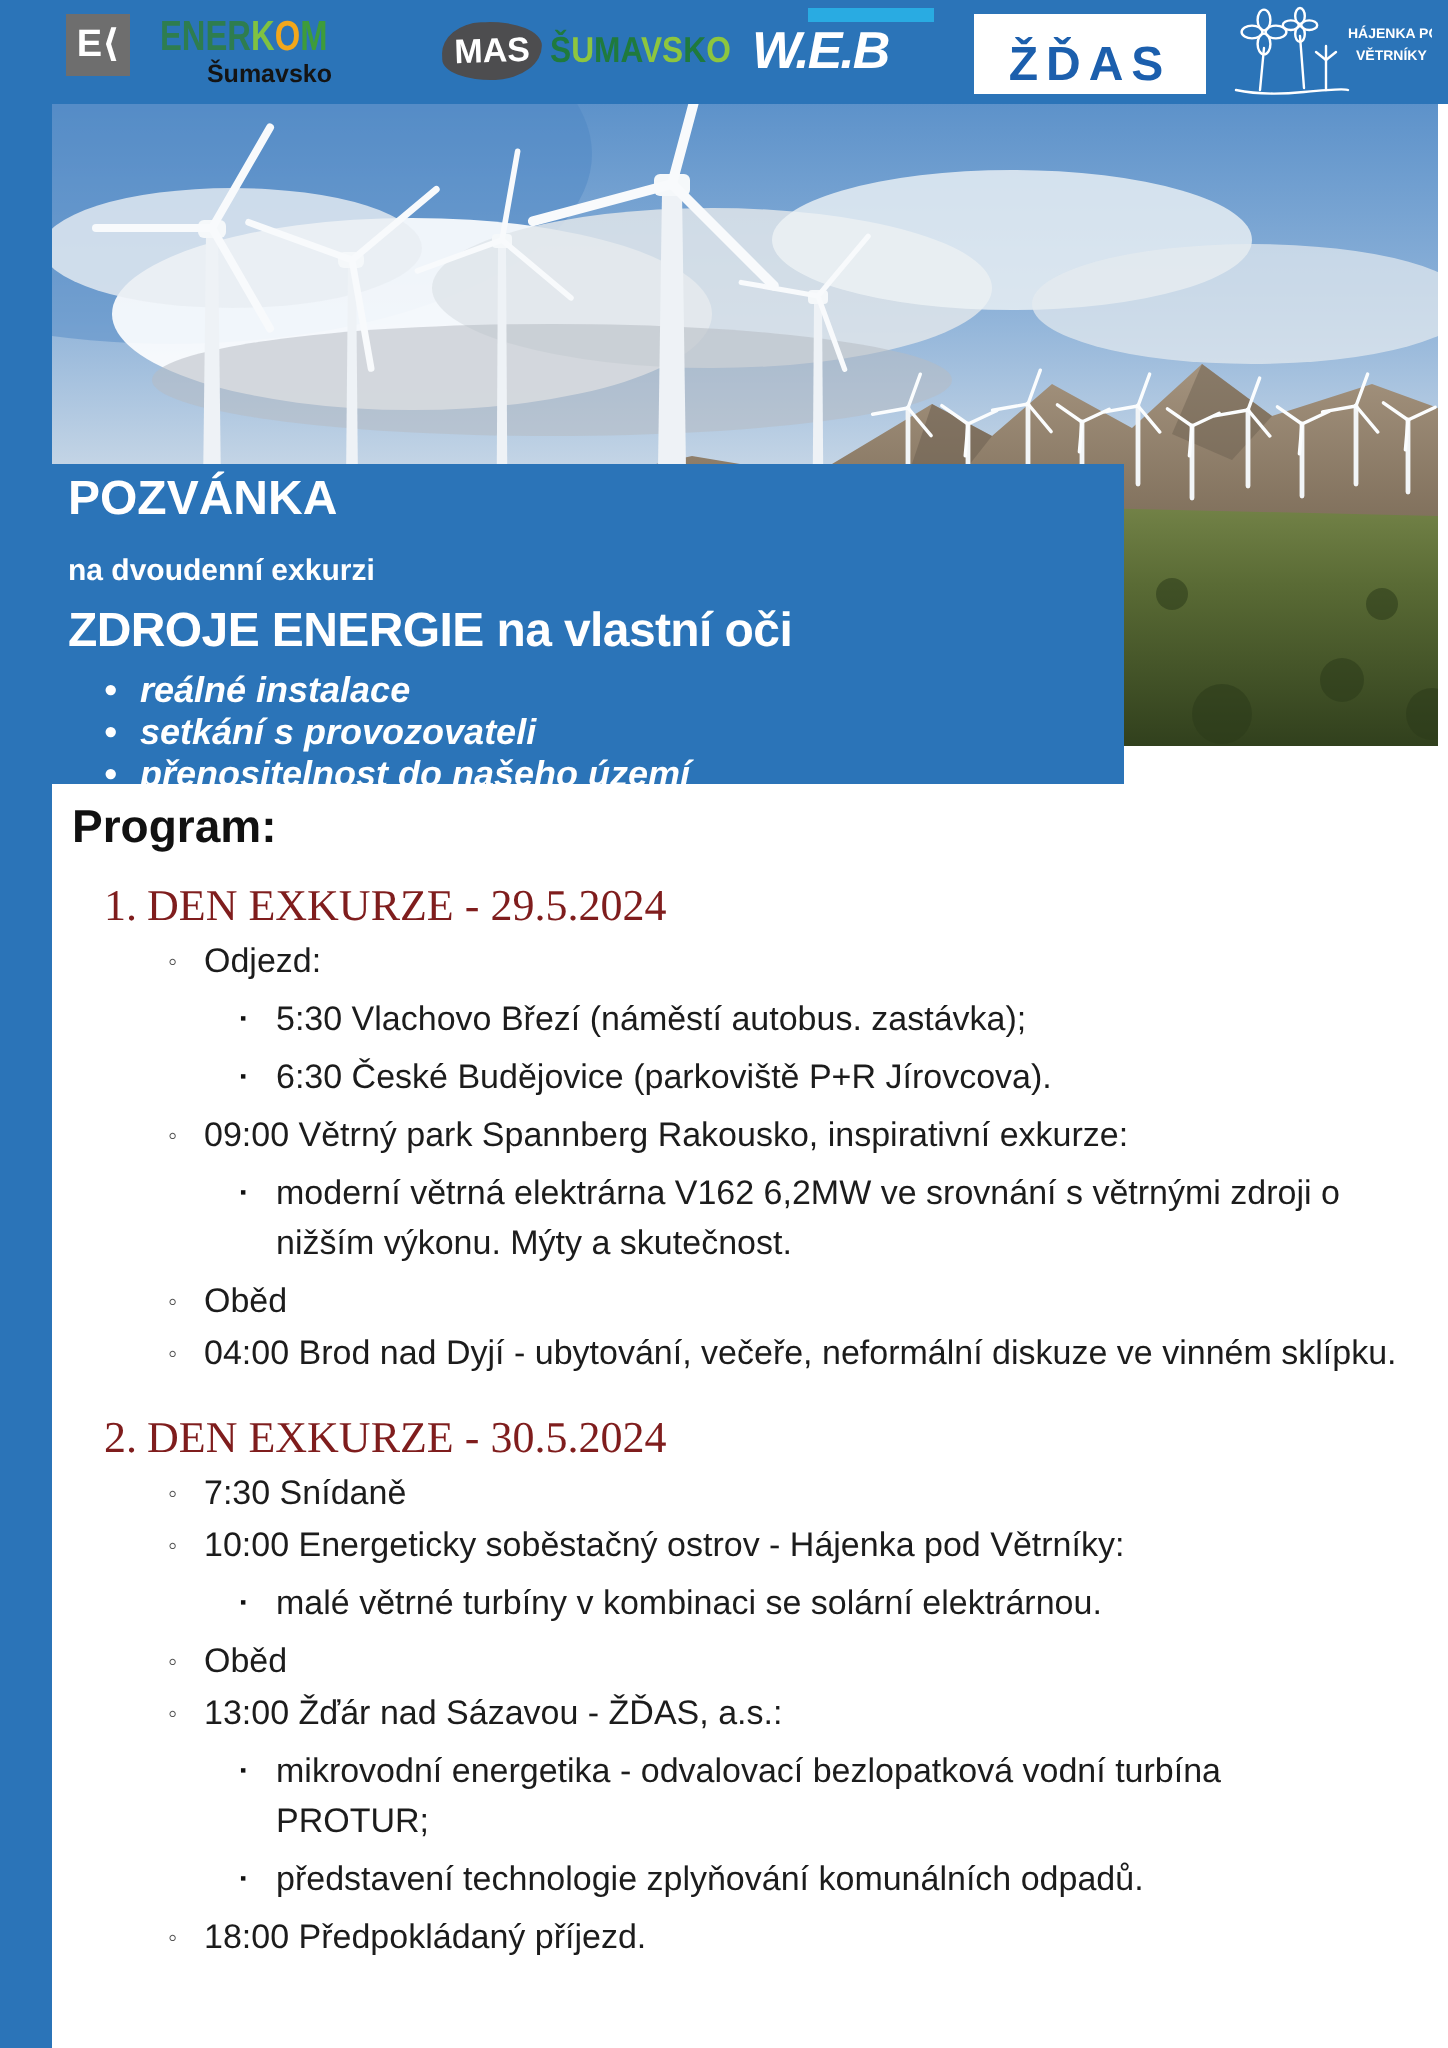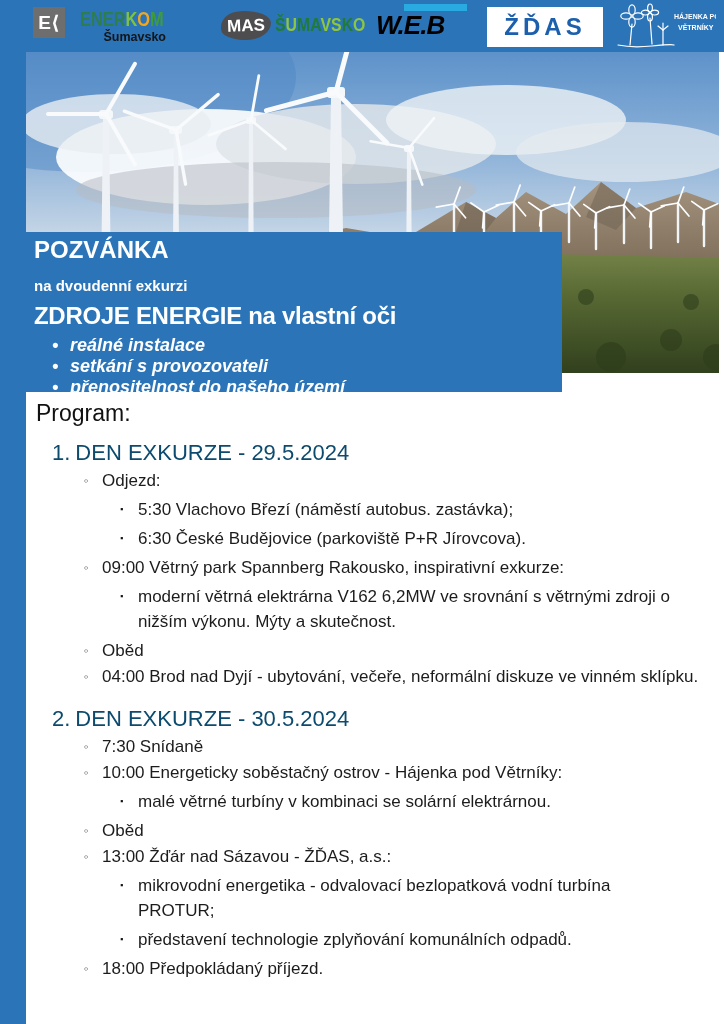--- a/index.html
+++ b/index.html
@@ -20,46 +20,46 @@
   .logo-mas{position:absolute;left:221px;top:11px;width:150px;height:30px;}
   .mas-badge{position:absolute;left:0;top:0;width:50px;height:29px;background:#4d4d4f;
              border-radius:42% 58% 50% 55%/55% 45% 60% 40%;transform:rotate(-2deg);
              color:#fff;font-weight:800;font-size:17px;display:flex;align-items:center;justify-content:center;}
   .mas-word{position:absolute;left:54px;top:4px;font-weight:800;font-size:18px;white-space:nowrap;
             transform:scaleX(.88);transform-origin:left;}
   .m-d{color:#1f7a3d;} .m-l{color:#8dc63f;}
 
   .logo-web{position:absolute;left:376px;top:4px;width:92px;}
   .web-bar{margin-left:28px;width:63px;height:7px;background:#29abe2;}
-  .web-text{font-weight:800;font-style:italic;font-size:26px;color:#000000;line-height:1.1;letter-spacing:-1px;}
+  .web-text{font-weight:800;font-style:italic;font-size:26px;color:#ffffff;line-height:1.1;letter-spacing:-1px;}
 
   .logo-zdas{position:absolute;left:487px;top:7px;width:116px;height:40px;background:#ffffff;
-             display:flex;align-items:center;justify-content:center;}
+             display:flex;align-items:flex-end;justify-content:center;}
   .zdas-text{color:#1c5fad;font-weight:800;font-size:24px;letter-spacing:4px;}
 
   .logo-hajenka{position:absolute;left:610px;top:2px;}
 
   
   .photo{position:absolute;left:26px;top:52px;width:693px;height:321px;}
   .photo svg{display:block;}
 
   
   .hero-box{position:absolute;left:26px;top:232px;width:536px;height:160px;background:#2b74b8;
             color:#ffffff;padding:5px 0 16px 8px;box-sizing:border-box;overflow:hidden;}
   .inv-title{font-weight:800;font-size:24px;line-height:26px;}
   .inv-sub{font-weight:700;font-size:15px;line-height:17px;margin-top:14px;}
   .inv-main{font-weight:800;font-size:24px;line-height:32px;margin-top:6px;letter-spacing:-.3px;white-space:nowrap;}
   .inv-bullets{margin-top:3px;padding-left:18px;}
   .inv-bullet{font-weight:700;font-style:italic;font-size:18px;line-height:21px;display:flex;gap:8px;}
   .inv-bullet .dot{flex:0 0 10px;}
 
   
   .program{position:absolute;left:26px;top:400px;width:696px;color:#1c1c1c;}
-  .program-title{font-weight:400;font-size:23px;line-height:27px;margin-left:10px;color:#111;}
-  .day-head{margin-left:26px;margin-top:12px;font-size:22px;line-height:27px;color:#0c4a6e;}
+  .program-title{font-weight:700;font-size:23px;line-height:27px;margin-left:10px;color:#111;}
+  .day-head{margin-left:26px;margin-top:12px;font-size:22px;line-height:27px;color:#7f1d1d;font-family:Liberation Serif, serif;}
   .day-head .day-num{margin-right:5px;}
   .day2 .day-head{margin-top:16px;}
   .items{margin-top:2px;}
   .item{display:flex;font-size:17px;line-height:25px;}
   .item .blt{flex:0 0 18px;text-align:left;}
   .item .b2{font-size:13px;line-height:25px;color:#555;}
   .item .b3{font-size:9px;line-height:25px;color:#111;}
   .item.l2{margin-left:58px;margin-top:1px;margin-bottom:1px;}
   .item.l3{margin-left:94px;margin-top:4px;margin-bottom:4px;}
   .item.l2 .txt{max-width:600px;text-align:center;}

